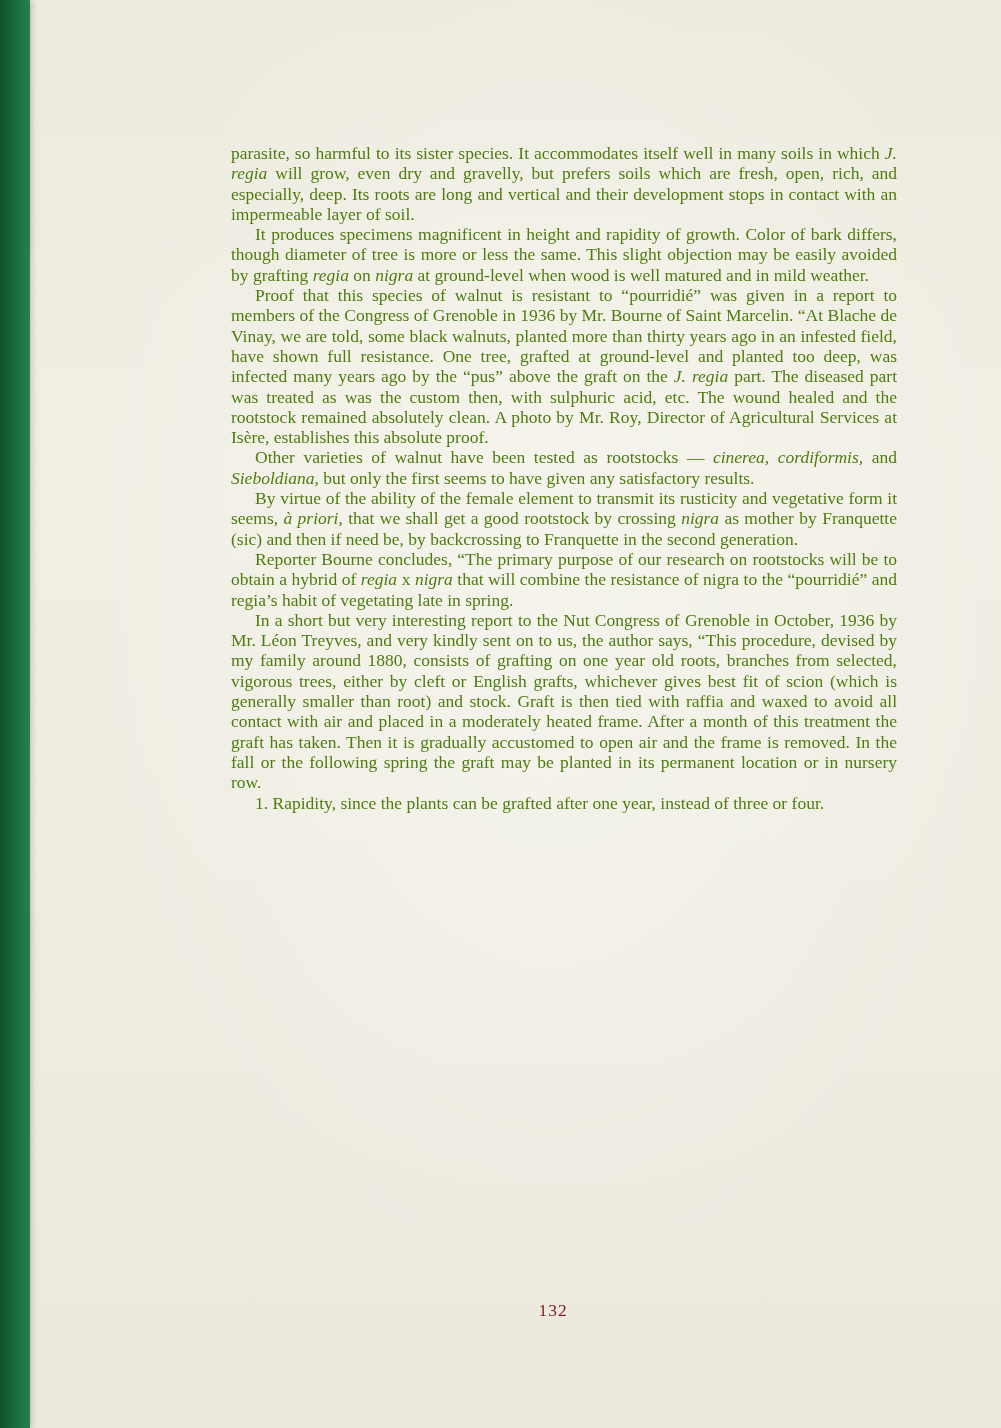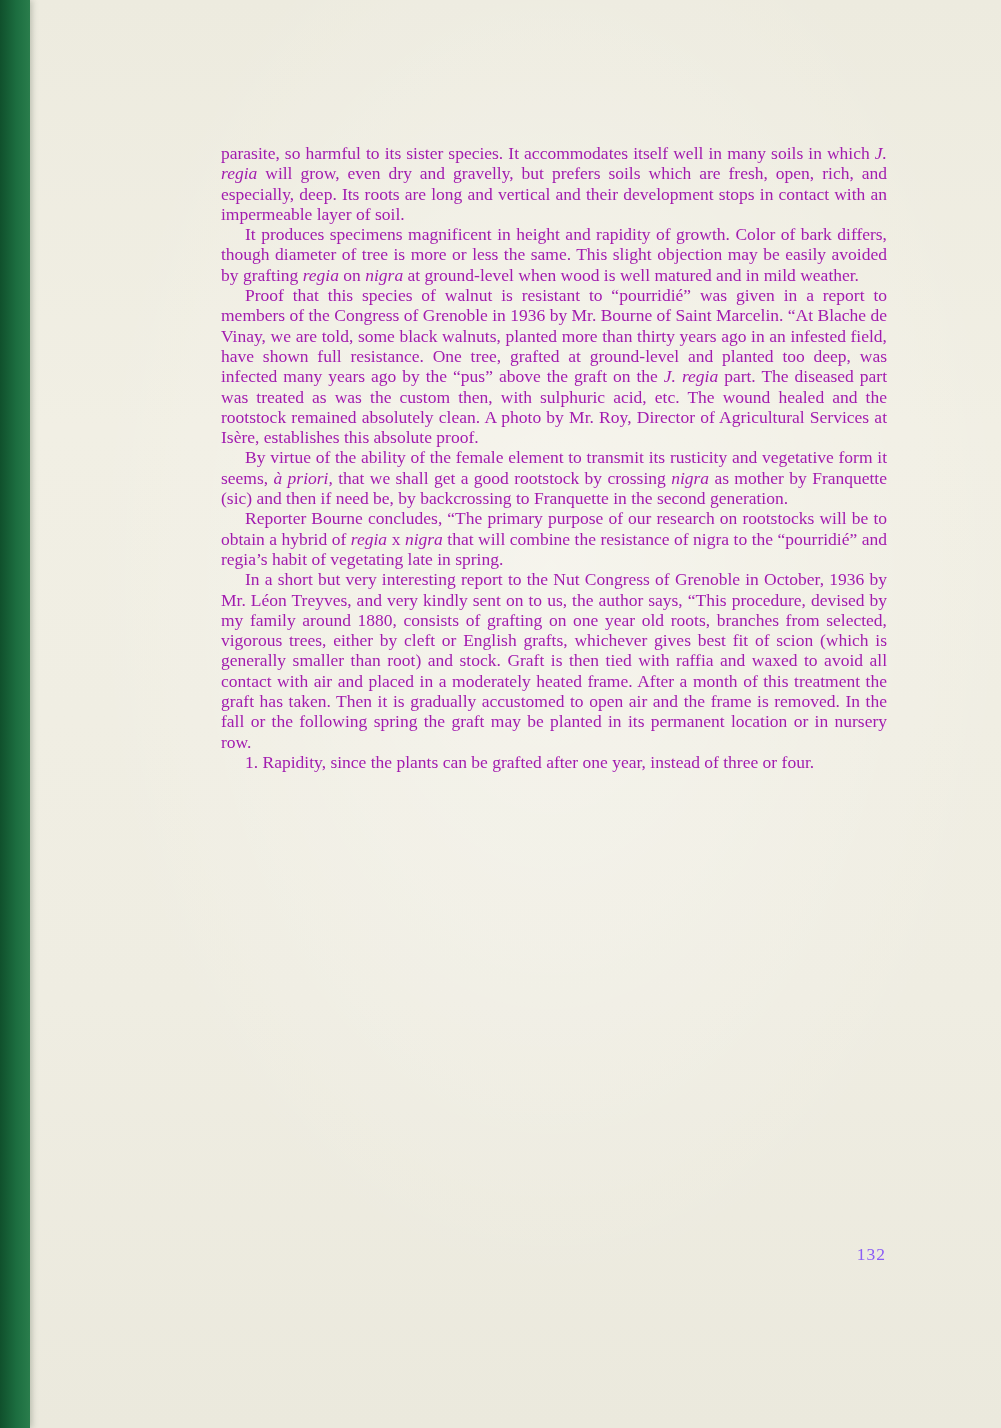--- a/index.html
+++ b/index.html
@@ -26,57 +26,58 @@
     position: absolute;
     left: 0;
     top: 0;
     bottom: 0;
     width: 30px;
     background: linear-gradient(90deg, #10502c 0%, #1c6e40 55%, #2a7d4c 100%);
     box-shadow: 2px 0 6px rgba(40,60,40,0.25);
   }
   .text-block {
     position: absolute;
-    left: 221px;
+    left: 231px;
     top: 143px;
     width: 666px;
-    color: #a21caf;
+    color: #4d7c0f;
     font-size: 17.5px;
     line-height: 20.3px;
     text-align: justify;
     text-justify: inter-word;
   }
   .text-block p {
     margin: 0;
     padding: 0;
     text-indent: 24px;
   }
   .text-block p.no-indent {
     text-indent: 0;
   }
   .page-number {
     position: absolute;
-    top: 1244px;
+    top: 1300px;
     left: 220px;
     width: 666px;
-    text-align: right;
-    color: #8b5cf6;
+    text-align: center;
+    color: #7f1d1d;
     font-size: 17.5px;
     letter-spacing: 1px;
   }
 </style>
 </head>
 <body>
 
 <div class="paper"></div>
 <div class="edge-strip"></div>
 
 <div class="text-block">
     <p class="no-indent"><span>parasite, so harmful to its sister species. It accommodates itself well in many soils in which </span><i>J. regia</i><span> will grow, even dry and gravelly, but prefers soils which are fresh, open, rich, and especially, deep. Its roots are long and vertical and their development stops in contact with an impermeable layer of soil.</span></p>
     <p><span>It produces specimens magnificent in height and rapidity of growth. Color of bark differs, though diameter of tree is more or less the same. This slight objection may be easily avoided by grafting </span><i>regia</i><span> on </span><i>nigra</i><span> at ground-level when wood is well matured and in mild weather.</span></p>
     <p><span>Proof that this species of walnut is resistant to “pourridié” was given in a report to members of the Congress of Grenoble in 1936 by Mr. Bourne of Saint Marcelin. “At Blache de Vinay, we are told, some black walnuts, planted more than thirty years ago in an infested field, have shown full resistance. One tree, grafted at ground-level and planted too deep, was infected many years ago by the “pus” above the graft on the </span><i>J. regia</i><span> part. The diseased part was treated as was the custom then, with sulphuric acid, etc. The wound healed and the rootstock remained absolutely clean. A photo by Mr. Roy, Director of Agricultural Services at Isère, establishes this absolute proof.</span></p>
+    <p><span>Other varieties of walnut have been tested as rootstocks — </span><i>cinerea, cordiformis,</i><span> and </span><i>Sieboldiana,</i><span> but only the first seems to have given any satisfactory results.</span></p>
     <p><span>By virtue of the ability of the female element to transmit its rusticity and vegetative form it seems, </span><i>à priori,</i><span> that we shall get a good rootstock by crossing </span><i>nigra</i><span> as mother by Franquette (sic) and then if need be, by backcrossing to Franquette in the second generation.</span></p>
     <p><span>Reporter Bourne concludes, “The primary purpose of our research on rootstocks will be to obtain a hybrid of </span><i>regia</i><span> x </span><i>nigra</i><span> that will combine the resistance of nigra to the “pourridié” and regia’s habit of vegetating late in spring.</span></p>
     <p><span>In a short but very interesting report to the Nut Congress of Grenoble in October, 1936 by Mr. Léon Treyves, and very kindly sent on to us, the author says, “This procedure, devised by my family around 1880, consists of grafting on one year old roots, branches from selected, vigorous trees, either by cleft or English grafts, whichever gives best fit of scion (which is generally smaller than root) and stock. Graft is then tied with raffia and waxed to avoid all contact with air and placed in a moderately heated frame. After a month of this treatment the graft has taken. Then it is gradually accustomed to open air and the frame is removed. In the fall or the following spring the graft may be planted in its permanent location or in nursery row.</span></p>
     <p><span>1. Rapidity, since the plants can be grafted after one year, instead of three or four.</span></p>
   </div>
 
 <div class="page-number">132</div>
 
 </body></html>

